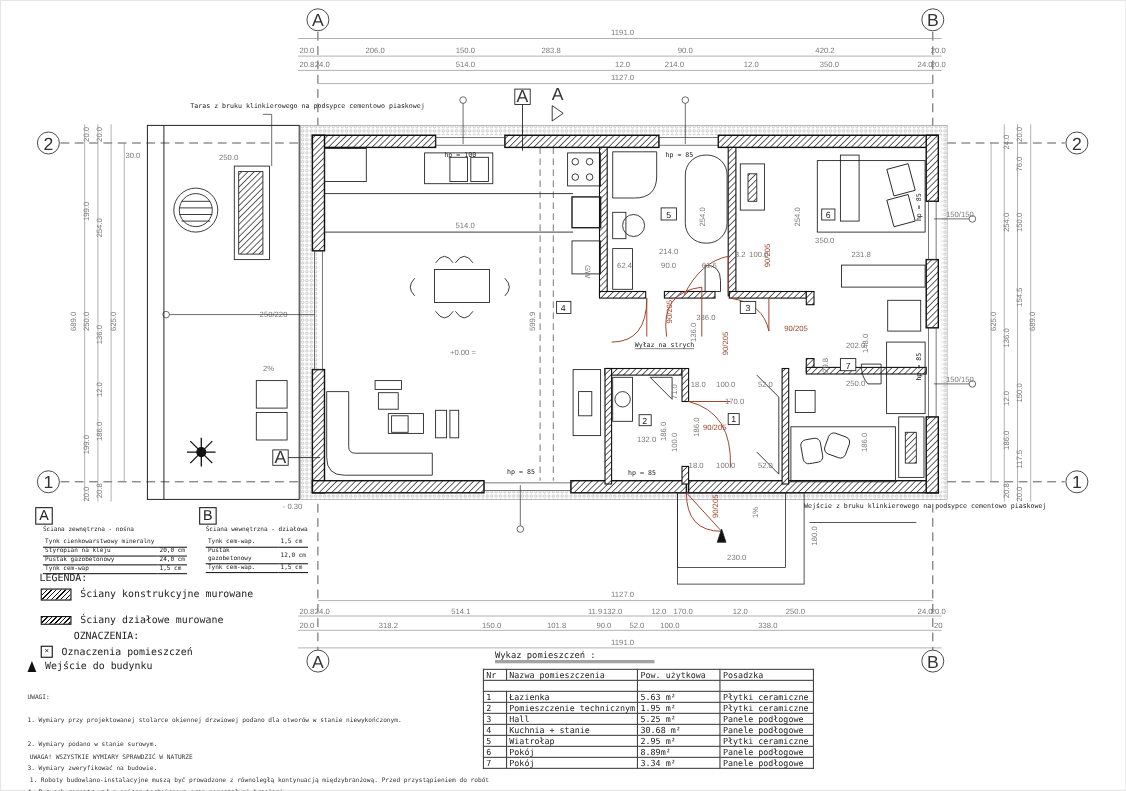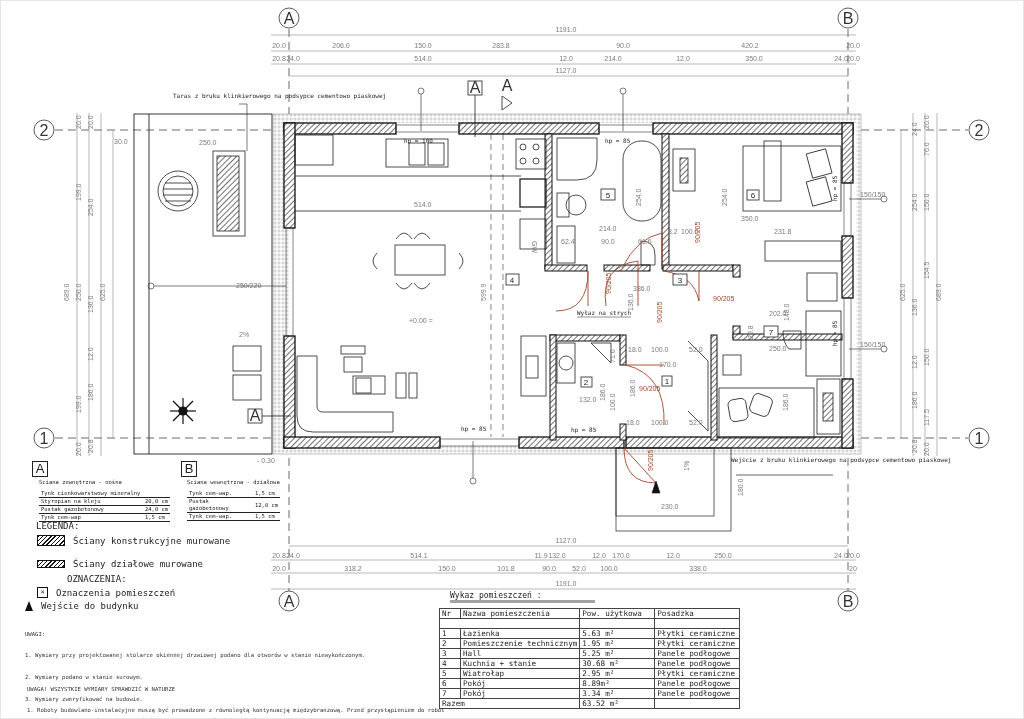--- a/index.html
+++ b/index.html
@@ -603,21 +603,16 @@
           <td>Pokój</td>
           <td>8.89m²</td>
           <td>Panele podłogowe</td>
         </tr>
   <tr>
           <td>7</td>
           <td>Pokój</td>
           <td>3.34 m²</td>
           <td>Panele podłogowe</td>
         </tr>
-  <tr>
-          <td colspan="2">Razem</td>
-          <td>63.52 m²</td>
-          <td></td>
-        </tr>
 </tbody>
     </table>
 
 </div>
 
 </body></html>

